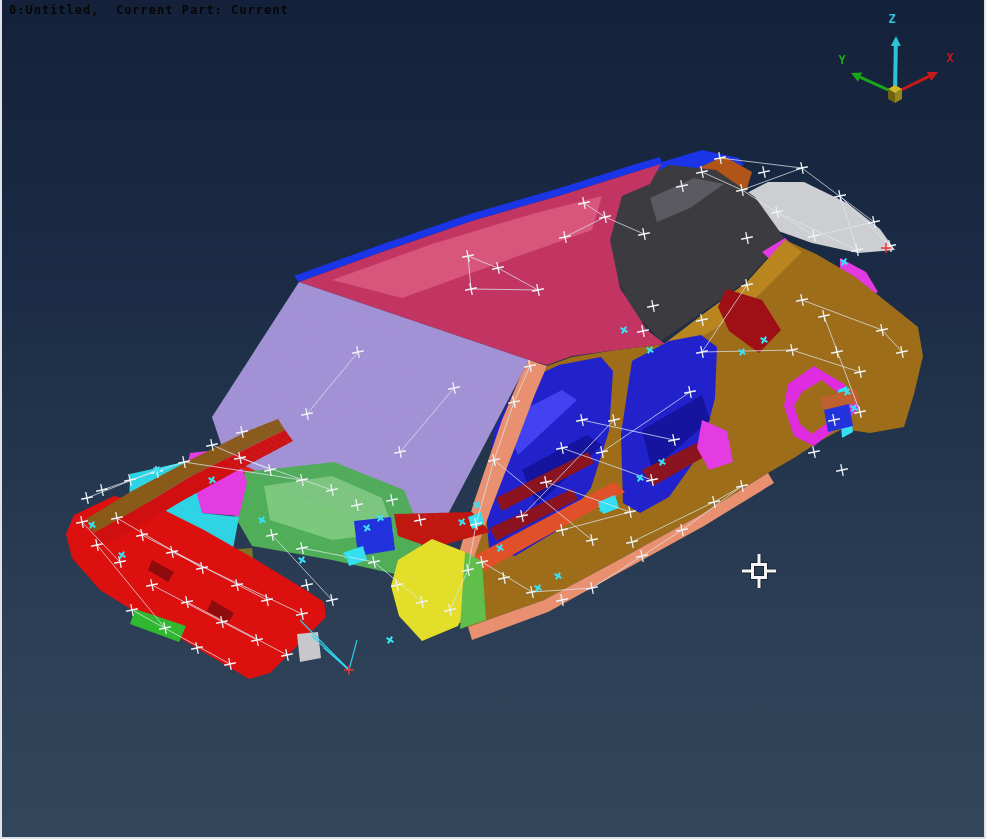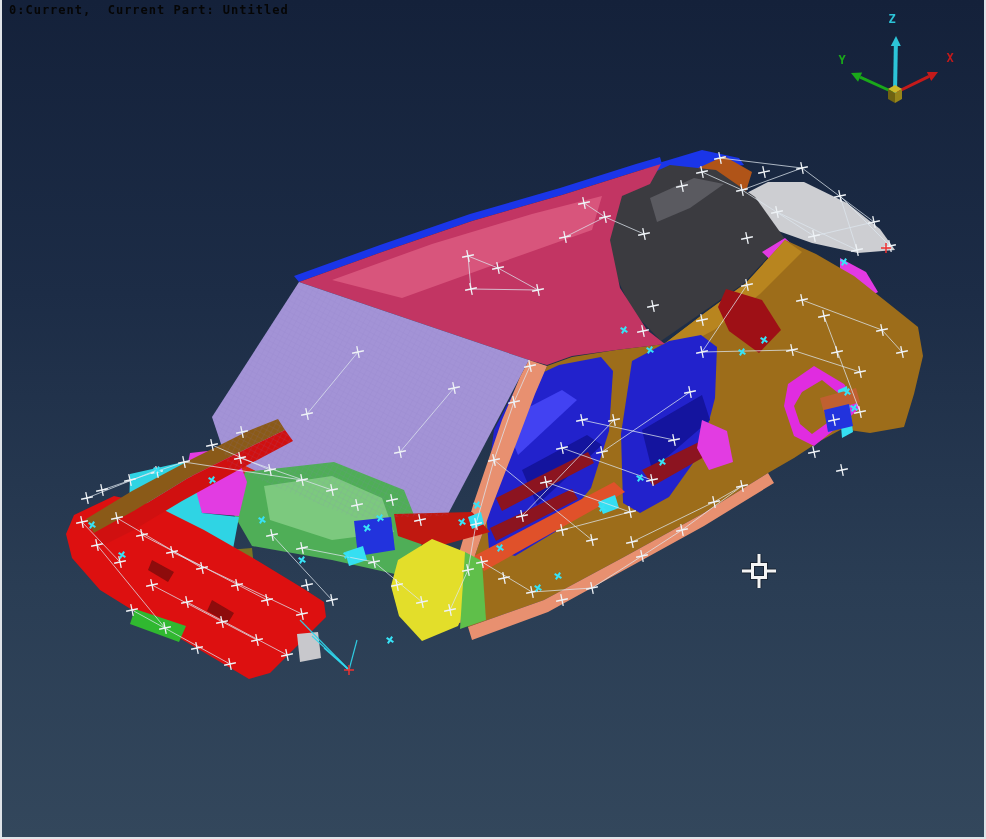--- a/index.html
+++ b/index.html
@@ -578,14 +578,14 @@
       </g>
     <g id="g-cursor">
         <g transform="translate(757,571)">
           <path d="M-17 0H-7M7 0H17M0 -17V-7M0 7V17" stroke="#1a2433" stroke-width="5" fill="none"></path>
           <rect x="-6.5" y="-6.5" width="13" height="13" fill="none" stroke="#1a2433" stroke-width="5"></rect>
           <path d="M-17 0H-7M7 0H17M0 -17V-7M0 7V17" stroke="#f4f4f4" stroke-width="3" fill="none"></path>
           <rect x="-6.5" y="-6.5" width="13" height="13" fill="none" stroke="#f4f4f4" stroke-width="3"></rect>
         </g>
       </g>
   </svg>
-  <div class="title-text">0:Current,  Current Part: Untitled</div>
+  <div class="title-text">0:Untitled,  Current Part: Current</div>
 </div>
 
 </body></html>

